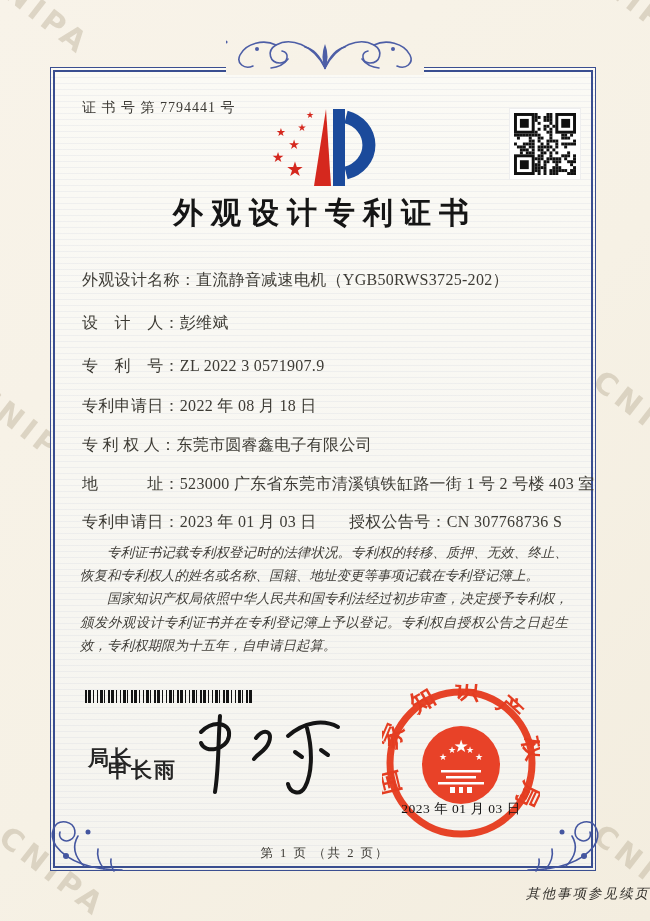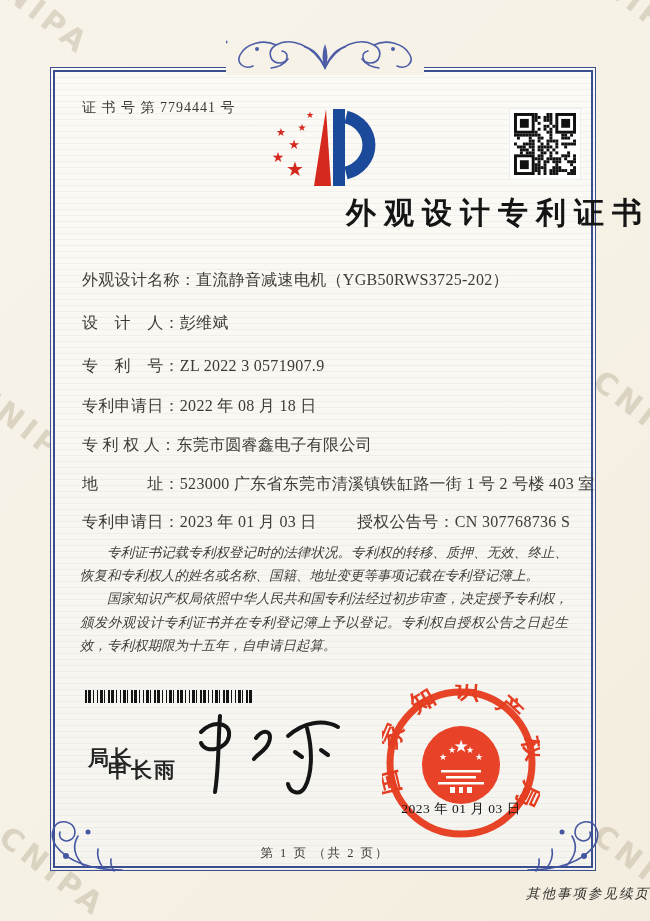--- a/index.html
+++ b/index.html
@@ -14,27 +14,27 @@
   .frame{position:absolute;left:50px;top:67px;width:544px;height:802px;
          border:1px solid #3a4e90;
          background:repeating-linear-gradient(0deg,rgba(145,155,190,0.10) 0 1px,transparent 1px 6px),
                     linear-gradient(#fbfaf5,#f5f4ef);}
   .frame::after{content:"";position:absolute;inset:2px;border:2px solid #3a4e90;pointer-events:none;}
   .abs{position:absolute;}
   .certno{left:82px;top:99px;font-size:14px;letter-spacing:1px;color:#3c3a35;}
   .logo{left:257px;top:104px;width:146px;height:86px;}
   .qr{left:510px;top:109px;width:70px;height:70px;background:#fff;
       display:flex;align-items:center;justify-content:center;box-shadow:0 0 0 1px #eee;}
-  .title{left:0;right:0;top:193px;text-align:right;font-size:30px;font-weight:700;
+  .title{left:0;right:0;top:193px;text-align:center;font-size:30px;font-weight:700;
          letter-spacing:8px;color:#151515;}
   .row{position:absolute;left:82px;right:66px;font-size:16px;letter-spacing:.3px;
        color:#3d3b35;white-space:nowrap;}
   .row .lbl{display:inline-block;white-space:pre;}
   .row .val{white-space:pre;}
-  .pair2{margin-left:36px;}
+  .pair2{margin-left:28px;}
   .paras{position:absolute;left:80px;width:488px;top:541px;font-size:13.5px;
          line-height:1.72;color:#403e39;text-align:justify;font-style:italic;}
   .paras p{margin:0;text-indent:2em;}
   .barcode{left:85px;top:690px;width:167px;height:13px;
     background:repeating-linear-gradient(90deg,#141414 0 2px,transparent 2px 3px,
       #141414 3px 6px,transparent 6px 8px,#141414 8px 9px,transparent 9px 12px,
       #141414 12px 13px,transparent 13px 15px,#141414 15px 18px,transparent 18px 19px,
       #141414 19px 20px,transparent 20px 23px);}
   .director{font-family:"Liberation Sans","DejaVu Sans",sans-serif;font-size:21px;
             font-weight:600;color:#262626;letter-spacing:2px;text-align:right;}

